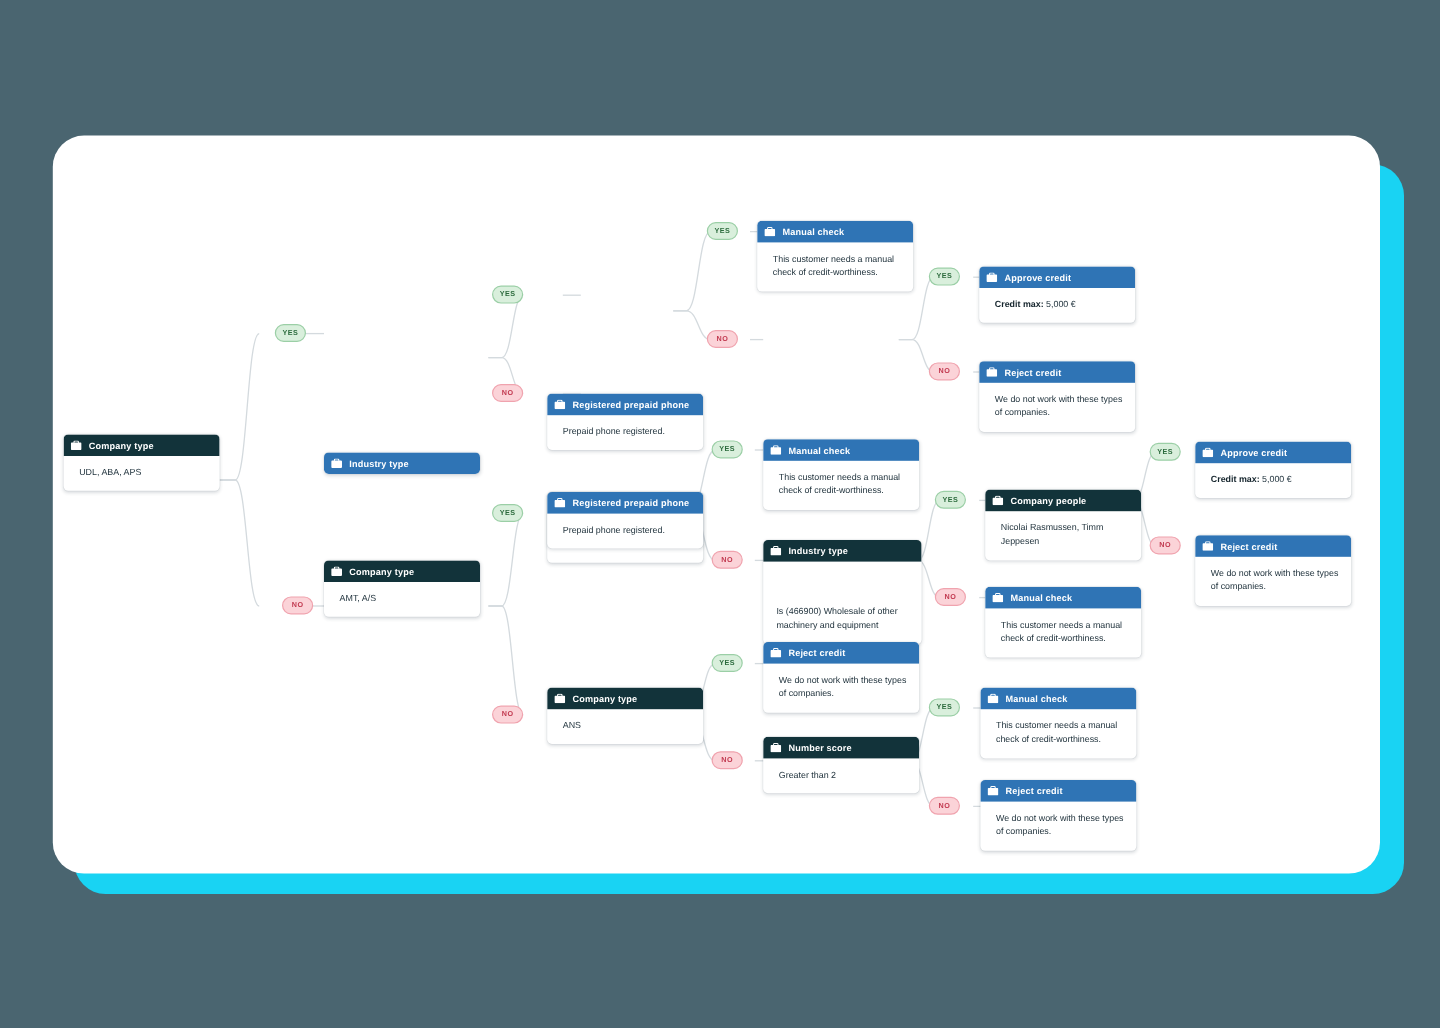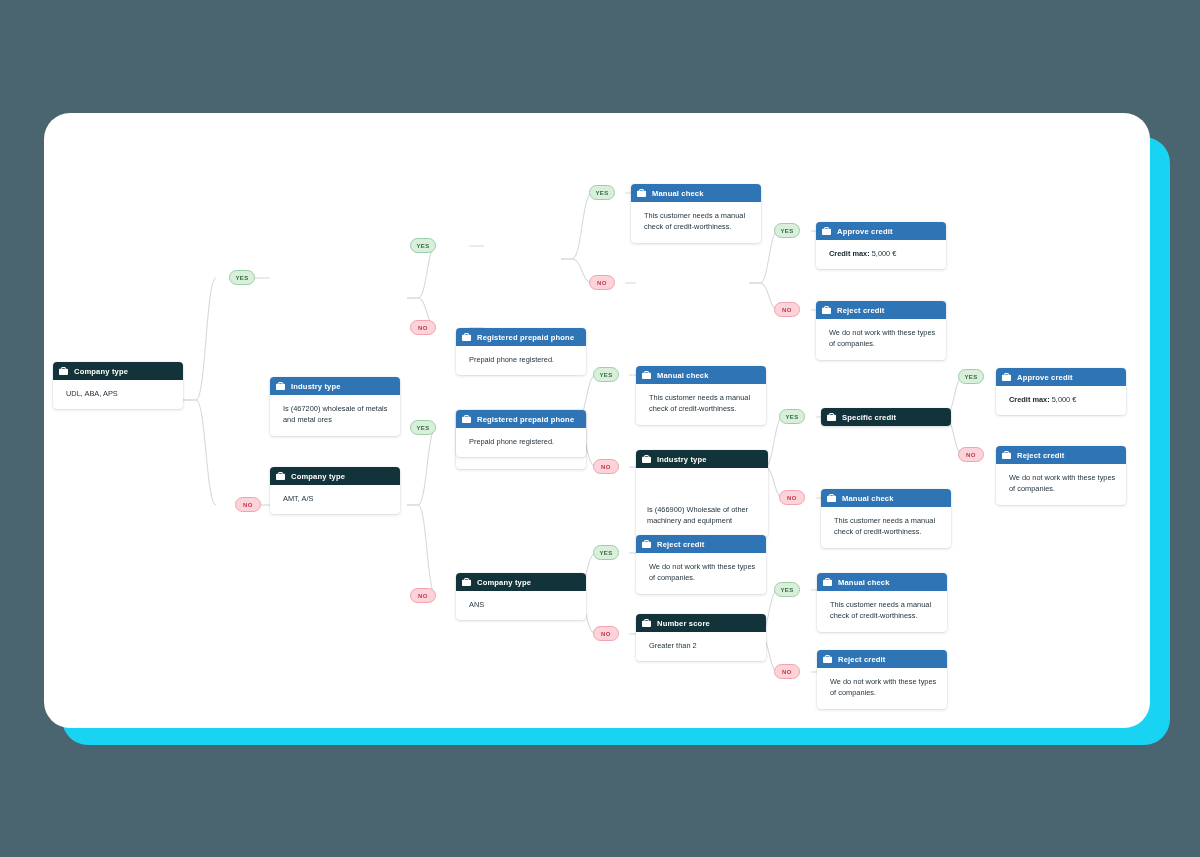--- a/index.html
+++ b/index.html
@@ -149,21 +149,20 @@
         <div class="node-body">UDL, ABA, APS</div>
       </div>
 
       <div class="node" style="left:226px; top:264px;">
         <div class="node-head blue">
           <svg class="bc-icon" viewBox="0 0 16 14">
               <path fill="#fff" d="M6 0h4a2 2 0 0 1 2 2v1h2.5A1.5 1.5 0 0 1 16 4.5v8A1.5 1.5 0 0 1 14.5 14h-13A1.5 1.5 0 0 1 0 12.5v-8A1.5 1.5 0 0 1 1.5 3H4V2a2 2 0 0 1 2-2Zm4.6 3V2.2a.7.7 0 0 0-.7-.7H6.1a.7.7 0 0 0-.7.7V3h5.2Z"></path>
             </svg>
           <span>Industry type</span>
         </div>
-        <div class="node-body">Is (467200) wholesale of metals and metal ores</div>
       </div>
 
       <div class="node" style="left:412px; top:215px;">
         <div class="node-head blue">
           <svg class="bc-icon" viewBox="0 0 16 14">
               <path fill="#fff" d="M6 0h4a2 2 0 0 1 2 2v1h2.5A1.5 1.5 0 0 1 16 4.5v8A1.5 1.5 0 0 1 14.5 14h-13A1.5 1.5 0 0 1 0 12.5v-8A1.5 1.5 0 0 1 1.5 3H4V2a2 2 0 0 1 2-2Zm4.6 3V2.2a.7.7 0 0 0-.7-.7H6.1a.7.7 0 0 0-.7.7V3h5.2Z"></path>
             </svg>
           <span>Registered prepaid phone</span>
         </div>
         <div class="node-body">Prepaid phone registered.</div>
@@ -250,22 +249,23 @@
           <span>Industry type</span>
         </div>
         <div class="node-body" style="padding-left:11px;margin-top:28px;">Is (466900) Wholesale of other machinery and equipment</div>
       </div>
 
       <div class="node" style="left:777px; top:295px;">
         <div class="node-head teal">
           <svg class="bc-icon" viewBox="0 0 16 14">
               <path fill="#fff" d="M6 0h4a2 2 0 0 1 2 2v1h2.5A1.5 1.5 0 0 1 16 4.5v8A1.5 1.5 0 0 1 14.5 14h-13A1.5 1.5 0 0 1 0 12.5v-8A1.5 1.5 0 0 1 1.5 3H4V2a2 2 0 0 1 2-2Zm4.6 3V2.2a.7.7 0 0 0-.7-.7H6.1a.7.7 0 0 0-.7.7V3h5.2Z"></path>
             </svg>
-          <span>Specific credit</span>
-        </div>
+          <span>Company people</span>
+        </div>
+        <div class="node-body">Nicolai Rasmussen, Timm Jeppesen</div>
       </div>
 
       <div class="node" style="left:777px; top:376px;">
         <div class="node-head blue">
           <svg class="bc-icon" viewBox="0 0 16 14">
               <path fill="#fff" d="M6 0h4a2 2 0 0 1 2 2v1h2.5A1.5 1.5 0 0 1 16 4.5v8A1.5 1.5 0 0 1 14.5 14h-13A1.5 1.5 0 0 1 0 12.5v-8A1.5 1.5 0 0 1 1.5 3H4V2a2 2 0 0 1 2-2Zm4.6 3V2.2a.7.7 0 0 0-.7-.7H6.1a.7.7 0 0 0-.7.7V3h5.2Z"></path>
             </svg>
           <span>Manual check</span>
         </div>
         <div class="node-body">This customer needs a manual check of credit-worthiness.</div>

